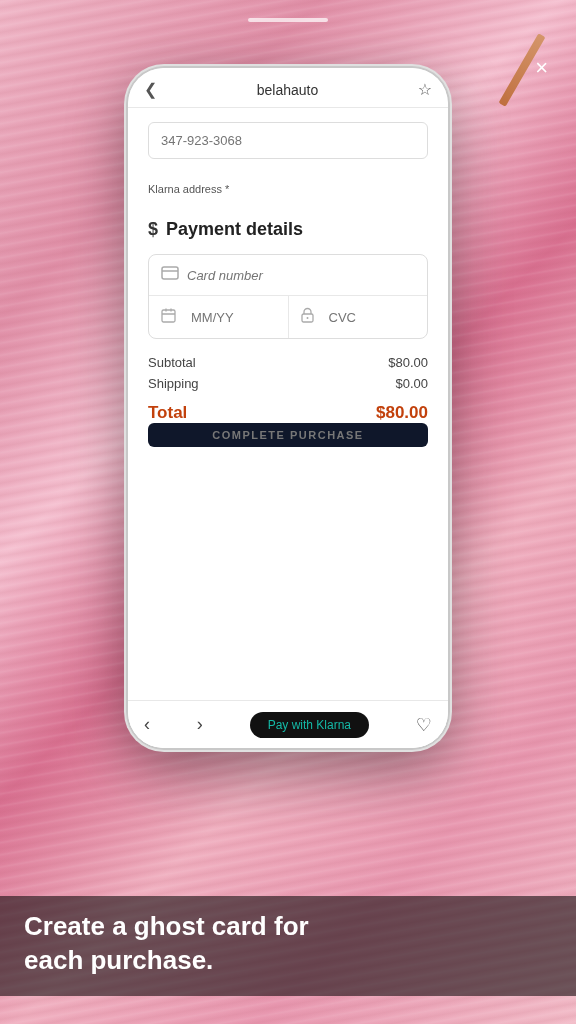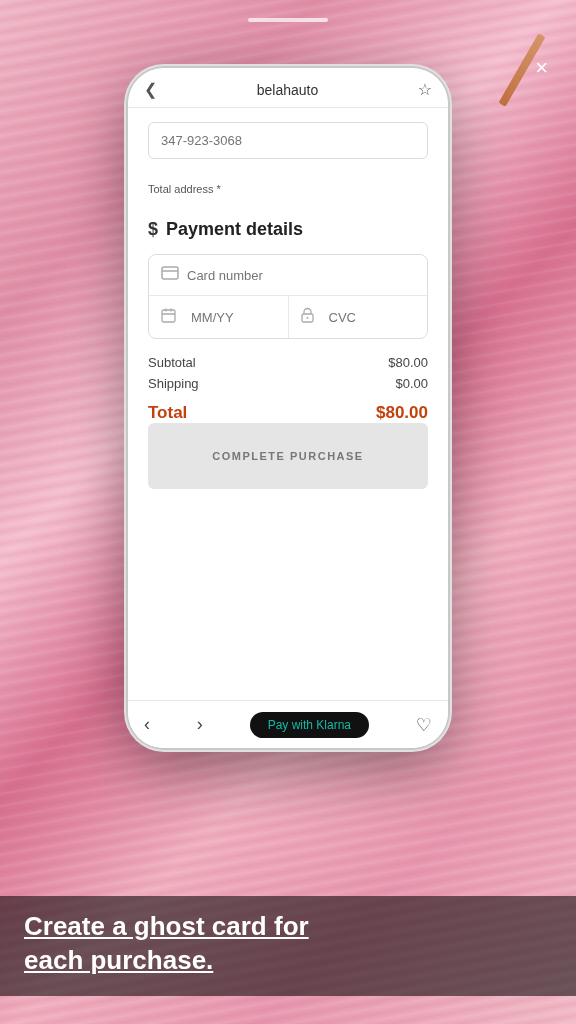--- a/index.html
+++ b/index.html
@@ -195,20 +195,21 @@
       flex-shrink: 0;
     }
 
     .card-input {
       border: none;
       outline: none;
       font-size: 13px;
       color: #999;
       width: 100%;
       background: transparent;
+      font-style: italic;
     }
 
     .card-bottom-row {
       display: flex;
     }
 
     .card-expiry, .card-cvc {
       flex: 1;
       display: flex;
       align-items: center;
@@ -247,25 +248,25 @@
       font-size: 17px;
       font-weight: 700;
       color: #c2410c;
       margin-top: 10px;
       padding-top: 2px;
     }
 
     
     .complete-btn {
       width: 100%;
-      background: #e5e5e5;
+      background: #0f172a;
       color: #777;
       border: none;
       border-radius: 6px;
-      padding: 27px;
+      padding: 6px;
       font-size: 11px;
       font-weight: 600;
       letter-spacing: 1.5px;
       text-transform: uppercase;
       cursor: pointer;
     }
 
     
     .phone-bottom-nav {
       position: absolute;
@@ -309,21 +310,20 @@
       padding: 14px 24px 18px;
       background: rgba(0,0,0,0.55);
       z-index: 10;
     }
 
     .caption-text {
       color: white;
       font-size: 26px;
       font-weight: 700;
       line-height: 1.3;
-      text-decoration: underline;
     }
   </style>
 </head>
 <body>
 
 <div class="bg"></div>
 <div class="stick-decoration"></div>
 
 <div class="top-bar"></div>
 
@@ -340,21 +340,21 @@
 
     <div class="screen-content">
 
       
       <div class="field-group">
         <input class="input-field" type="text" placeholder="347-923-3068" style="">
       </div>
 
       
       <div class="field-group">
-        <div class="field-label">Total address *</div>
+        <div class="field-label">Klarna address *</div>
       </div>
 
       
       <div class="payment-section-title">
         <span class="dollar-icon">$</span>
         <span>Payment details</span>
       </div>
 
       
       <div class="card-inputs">

